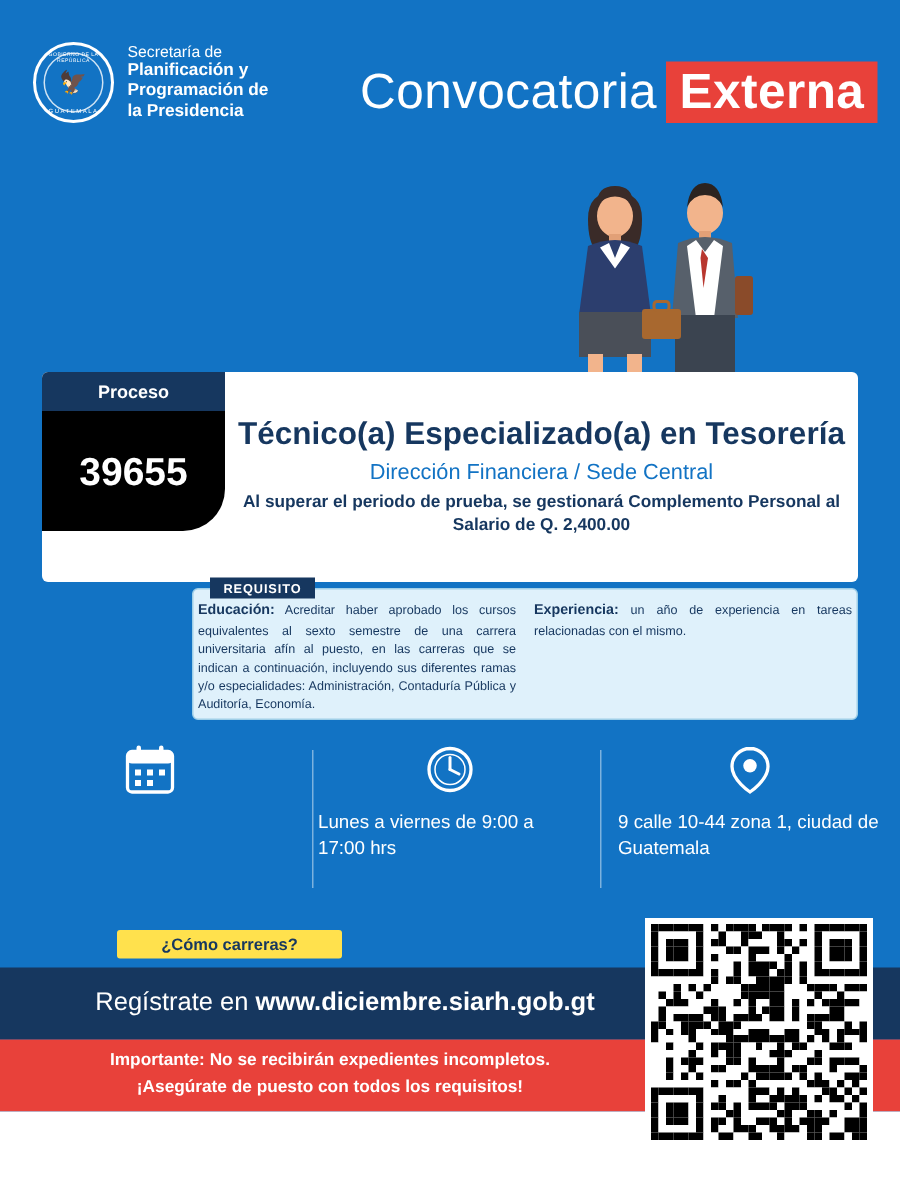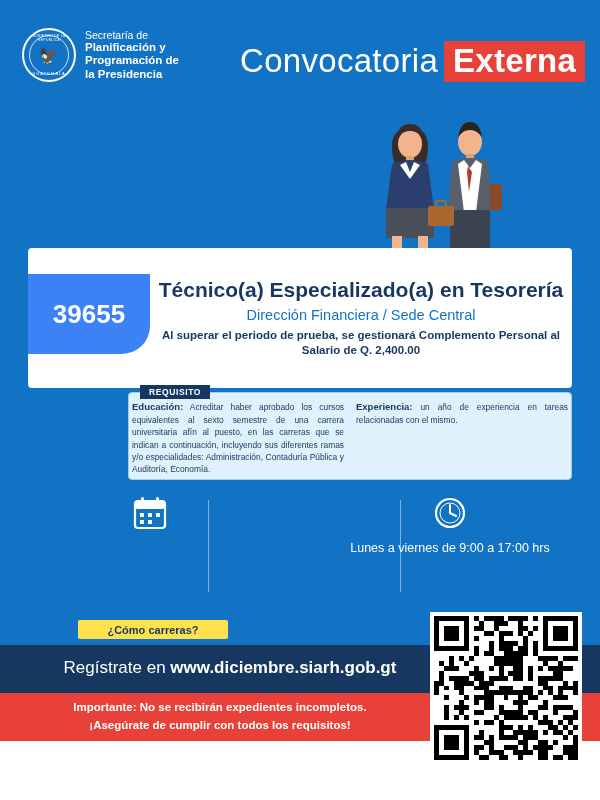--- a/index.html
+++ b/index.html
@@ -69,21 +69,21 @@
     border-top-left-radius: 4px;
   }
   .puesto-bar {
     position: absolute; top: 248px; left: 150px; width: 422px; height: 26px;
     background: #16375f; color: #fff; font-size: 15px; font-weight: bold;
     display: flex; align-items: center; justify-content: center;
     border-top-right-radius: 4px;
   }
   .proceso-num-box {
     position: absolute; top: 274px; left: 28px; width: 122px; height: 80px;
-    background: #3b82f6; color: #fff;
+    background: #000000; color: #fff;
     display: flex; align-items: center; justify-content: center;
     border-bottom-right-radius: 28px;
   }
   .proceso-num { font-size: 26px; font-weight: bold; }
   .job-block {
     position: absolute; top: 278px; left: 150px; width: 422px;
     text-align: center; color: #16375f;
   }
   .job-title { font-size: 21px; font-weight: bold; line-height: 1.18; }
   .job-dept { font-size: 14.5px; margin-top: 4px; color: #1273c4; }
@@ -237,20 +237,21 @@
       </g>
 
       <g>
         <rect x="78" y="106" width="26" height="20" rx="2" fill="#a8682f"></rect>
         <rect x="86" y="101" width="10" height="6" rx="2" fill="none" stroke="#a8682f" stroke-width="2"></rect>
       </g>
     </svg>
   </div>
 
   <div class="card"></div>
+  <div class="proceso-tab">Proceso</div>
   <div class="proceso-num-box">
     <span class="proceso-num">39655</span>
   </div>
   <div class="job-block">
     <div class="job-title">Técnico(a) Especializado(a) en Tesorería</div>
     <div class="job-dept">Dirección Financiera / Sede Central</div>
     <div class="job-note">Al superar el periodo de prueba, se gestionará Complemento Personal al Salario de Q. 2,400.00</div>
   </div>
 
   <div class="req-wrap"></div>
@@ -289,32 +290,41 @@
         <svg width="34" height="34" viewBox="0 0 34 34">
           <circle cx="17" cy="17" r="14" fill="none" stroke="#fff" stroke-width="2.2"></circle>
           <circle cx="17" cy="17" r="10" fill="none" stroke="#fff" stroke-width="1"></circle>
           <line x1="17" y1="17" x2="17" y2="9" stroke="#fff" stroke-width="2" stroke-linecap="round"></line>
           <line x1="17" y1="17" x2="23" y2="20" stroke="#fff" stroke-width="2" stroke-linecap="round"></line>
         </svg>
       </div>
       <div class="info-text">Lunes a viernes de 9:00 a 17:00 hrs</div>
     </div>
 
+    <div class="info-col c3">
+      <div class="icon-box">
+        <svg width="34" height="34" viewBox="0 0 34 34">
+          <path d="M17 3 C10.4 3 5 8.4 5 15 C5 24 17 32 17 32 C17 32 29 24 29 15 C29 8.4 23.6 3 17 3 Z" fill="none" stroke="#fff" stroke-width="2.2"></path>
+          <circle cx="17" cy="14.5" r="4.5" fill="#fff"></circle>
+        </svg>
+      </div>
+      <div class="info-text">9 calle 10-44 zona 1, ciudad de Guatemala</div>
+    </div>
   </div>
 
   <div class="apply-btn">¿Cómo carreras?</div>
   <div class="navy-band"></div>
   <div class="register-line">
     <span>Regístrate en </span><b>www.diciembre.siarh.gob.gt</b>
   </div>
 
   <div class="red-band"></div>
   <div class="red-text">
     <div>Importante: No se recibirán expedientes incompletos.</div>
-    <div>¡Asegúrate de cumplir con todos los requisitos!</div>
+    <div>¡Asegúrate de puesto con todos los requisitos!</div>
   </div>
   <div class="bottom-white"></div>
 
   <div class="qr">
     <div class="grid" id="qrgrid">
         <i></i>
         <i></i>
         <i></i>
         <i></i>
         <i></i>

